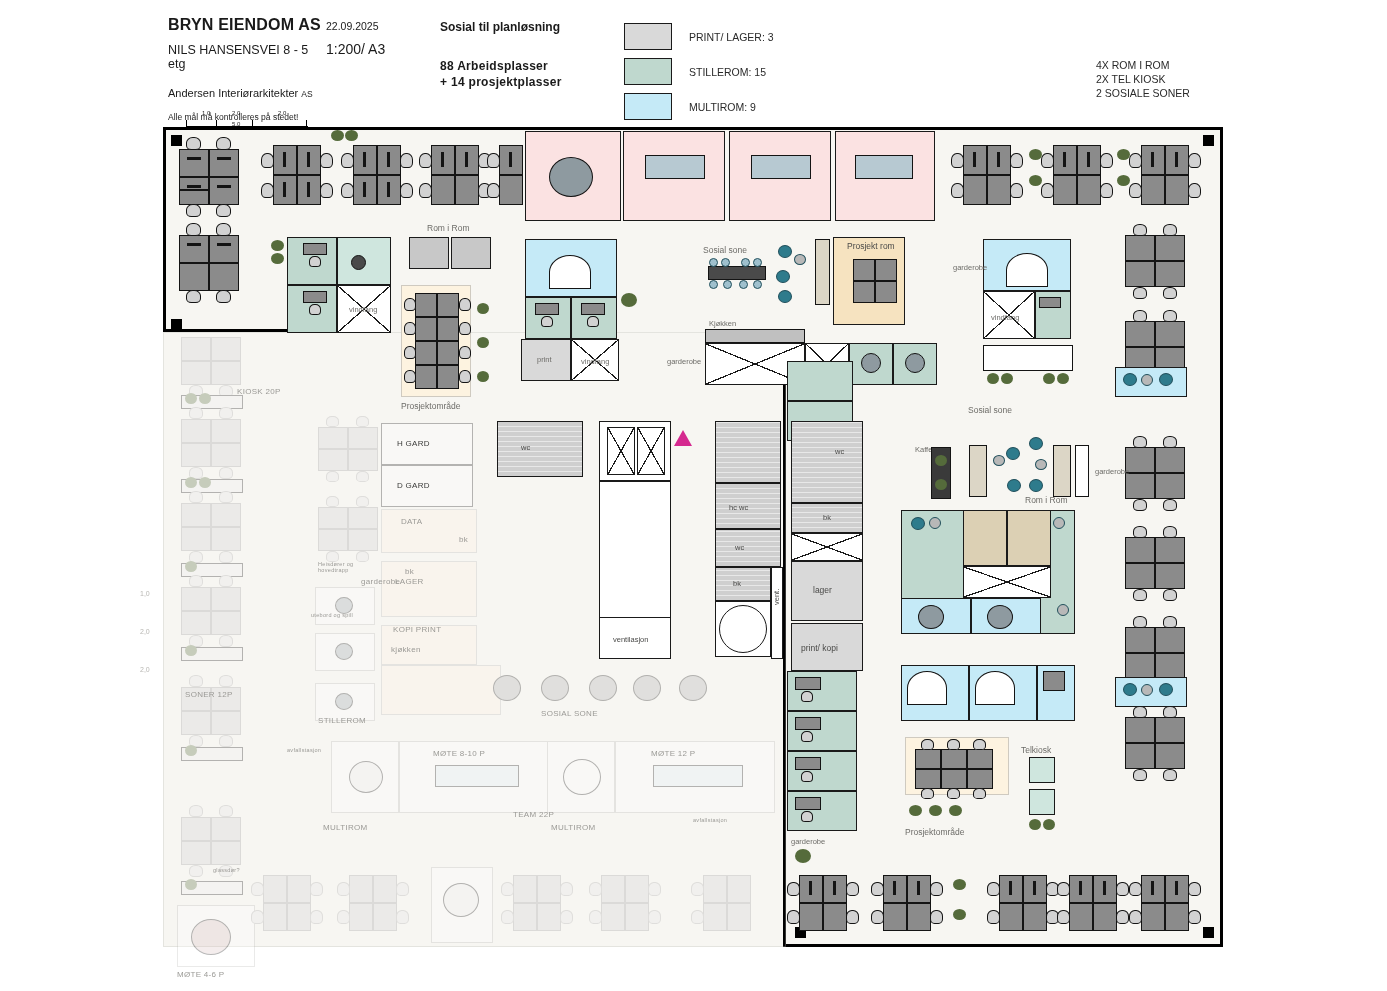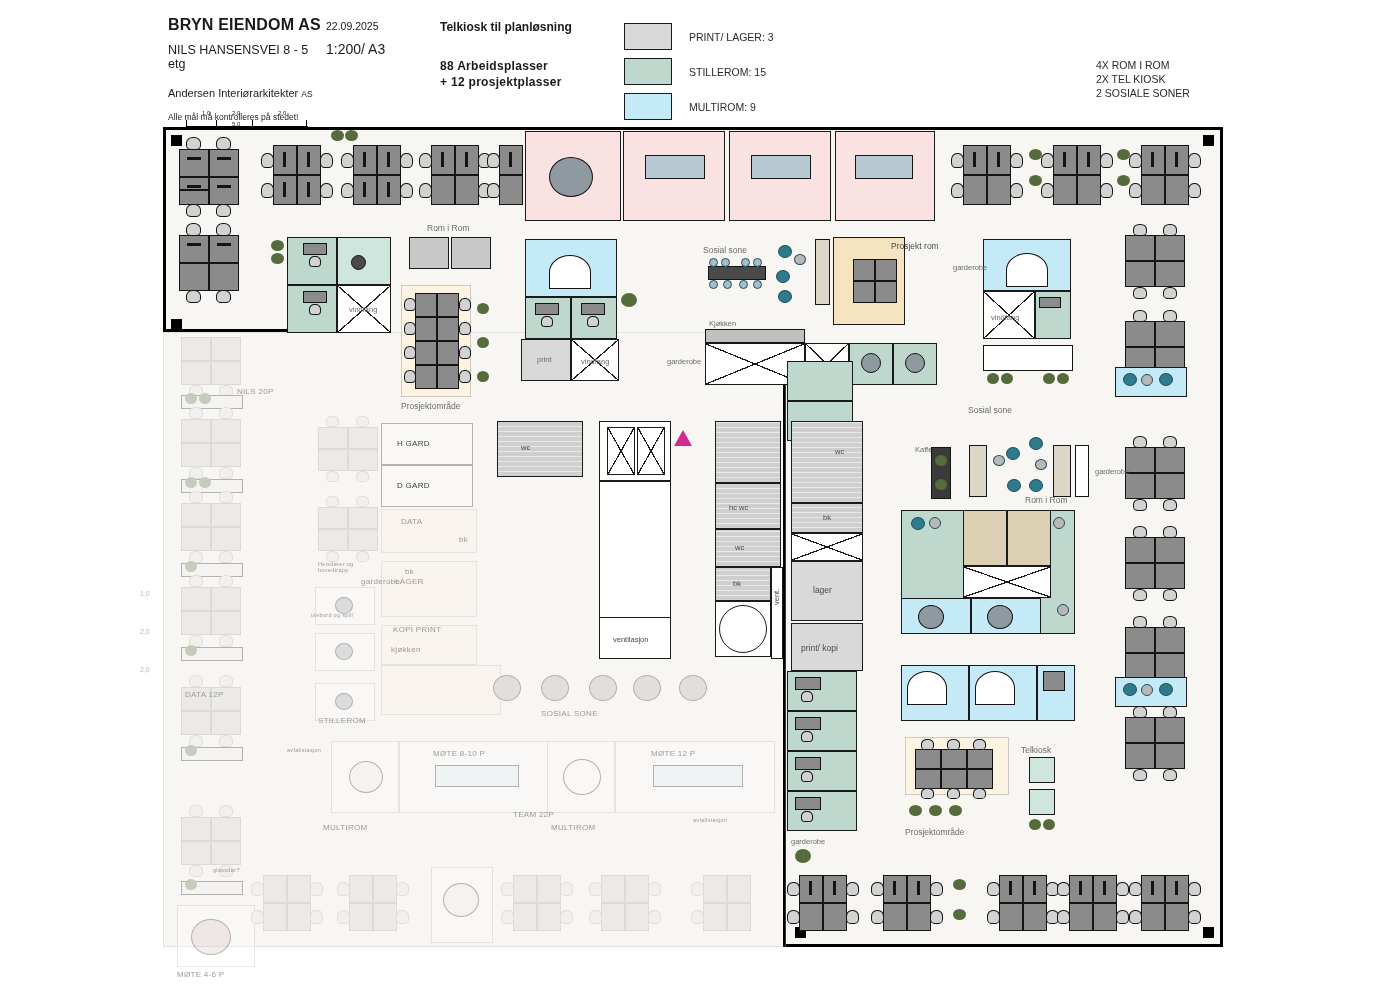--- a/index.html
+++ b/index.html
@@ -105,24 +105,24 @@
   </div>
   <div class="sb-line">
     <i style="left:0"></i>
       <i style="left:30px"></i>
       <i style="left:66px"></i>
       <i style="left:120px"></i>
   </div>
   <div class="sb-total">5,0</div>
 </div>
 
-<div id="headline">Telkiosk til planløsning</div>
+<div id="headline">Sosial til planløsning</div>
 <div id="seatcount">
   <div>88 Arbeidsplasser</div>
-  <div>+ 12 prosjektplasser</div>
+  <div>+ 14 prosjektplasser</div>
 </div>
 
 <div id="legend">
   <div class="leg-col c1">
     <div class="leg-item">
       <div class="leg-sw" style="background:#d9d9d9"></div>
       <div class="leg-lb">PRINT/ LAGER: 3</div>
     </div>
     <div class="leg-item">
       <div class="leg-sw" style="background:#bfd8ce"></div>
@@ -323,21 +323,21 @@
   <div class="pouf" style="left:560px;top:153px;width:9px;height:9px;background:#9fc0cd;"></div>
   <div class="pouf" style="left:576px;top:153px;width:9px;height:9px;background:#9fc0cd;"></div>
   <div class="pouf" style="left:590px;top:153px;width:9px;height:9px;background:#9fc0cd;"></div>
   <div class="pouf" style="left:615px;top:118px;width:14px;height:13px;background:#2e7b8c;"></div>
   <div class="pouf" style="left:631px;top:127px;width:12px;height:11px;background:#b8b8b8;"></div>
   <div class="pouf" style="left:613px;top:143px;width:14px;height:13px;background:#2e7b8c;"></div>
   <div class="pouf" style="left:615px;top:163px;width:14px;height:13px;background:#2e7b8c;"></div>
   <div class="cab" style="left:652px;top:112px;width:15px;height:66px;"></div>
 
   <div class="room" style="left:670px;top:110px;width:72px;height:88px;background:#f6e3c0;"></div>
-  <div class="lbl big dk" style="left:684px;top:114px;margin-left:44px;">Prosjekt rom</div>
+  <div class="lbl big dk" style="left:684px;top:114px;">Prosjekt rom</div>
   <div class="desk" style="left:690px;top:132px;width:22px;height:22px;"></div>
   <div class="desk" style="left:712px;top:132px;width:22px;height:22px;"></div>
   <div class="desk" style="left:690px;top:154px;width:22px;height:22px;"></div>
   <div class="desk" style="left:712px;top:154px;width:22px;height:22px;"></div>
 
   <div class="lbl" style="left:546px;top:192px;">Kjøkken</div>
   <div class="desk" style="left:542px;top:202px;width:100px;height:14px;background:#c0c0c0;"></div>
   <div class="xbox" style="left:542px;top:216px;width:100px;height:42px;"></div>
   <div class="xbox" style="left:642px;top:216px;width:44px;height:42px;"></div>
   <div class="lbl" style="left:648px;top:234px;">vindfang</div>
@@ -836,22 +836,22 @@
       <div class="desk lite" style="left:24px;top:0;width:24px;height:28px;"></div>
       <div class="desk lite" style="left:0;top:28px;width:24px;height:28px;"></div>
       <div class="desk lite" style="left:24px;top:28px;width:24px;height:28px;"></div>
       <div class="chair lite" style="left:-12px;top:7px;width:13px;height:14px;"></div>
       <div class="chair lite" style="left:-12px;top:35px;width:13px;height:14px;"></div>
     </div>
     <div class="room-l" style="left:268px;top:740px;width:62px;height:76px;background:#fff;"></div>
     <div class="wtbl" style="left:280px;top:756px;width:36px;height:34px;background:#eee;"></div>
   </div>
 
-  <div class="lbl cap" style="left:74px;top:260px;">NILS 20P</div>
-  <div class="lbl cap" style="left:22px;top:563px;">DATA 12P</div>
+  <div class="lbl cap" style="left:74px;top:260px;">KIOSK 20P</div>
+  <div class="lbl cap" style="left:22px;top:563px;">SONER 12P</div>
   <div class="lbl cap" style="left:350px;top:664px;margin-top:19px;">TEAM 22P</div>
   <div class="lbl cap" style="left:155px;top:589px;">STILLEROM</div>
   <div class="lbl cap" style="left:378px;top:582px;">SOSIAL SONE</div>
   <div class="lbl cap" style="left:160px;top:696px;">MULTIROM</div>
   <div class="lbl cap" style="left:388px;top:696px;">MULTIROM</div>
   <div class="lbl cap" style="left:270px;top:622px;">MØTE 8-10 P</div>
   <div class="lbl cap" style="left:488px;top:622px;">MØTE 12 P</div>
   <div class="lbl cap" style="left:14px;top:843px;">MØTE 4-6 P</div>
   <div class="lbl cap" style="left:234px;top:312px;color:#3a3a38;">H GARD</div>
   <div class="lbl cap" style="left:234px;top:354px;color:#3a3a38;">D GARD</div>

